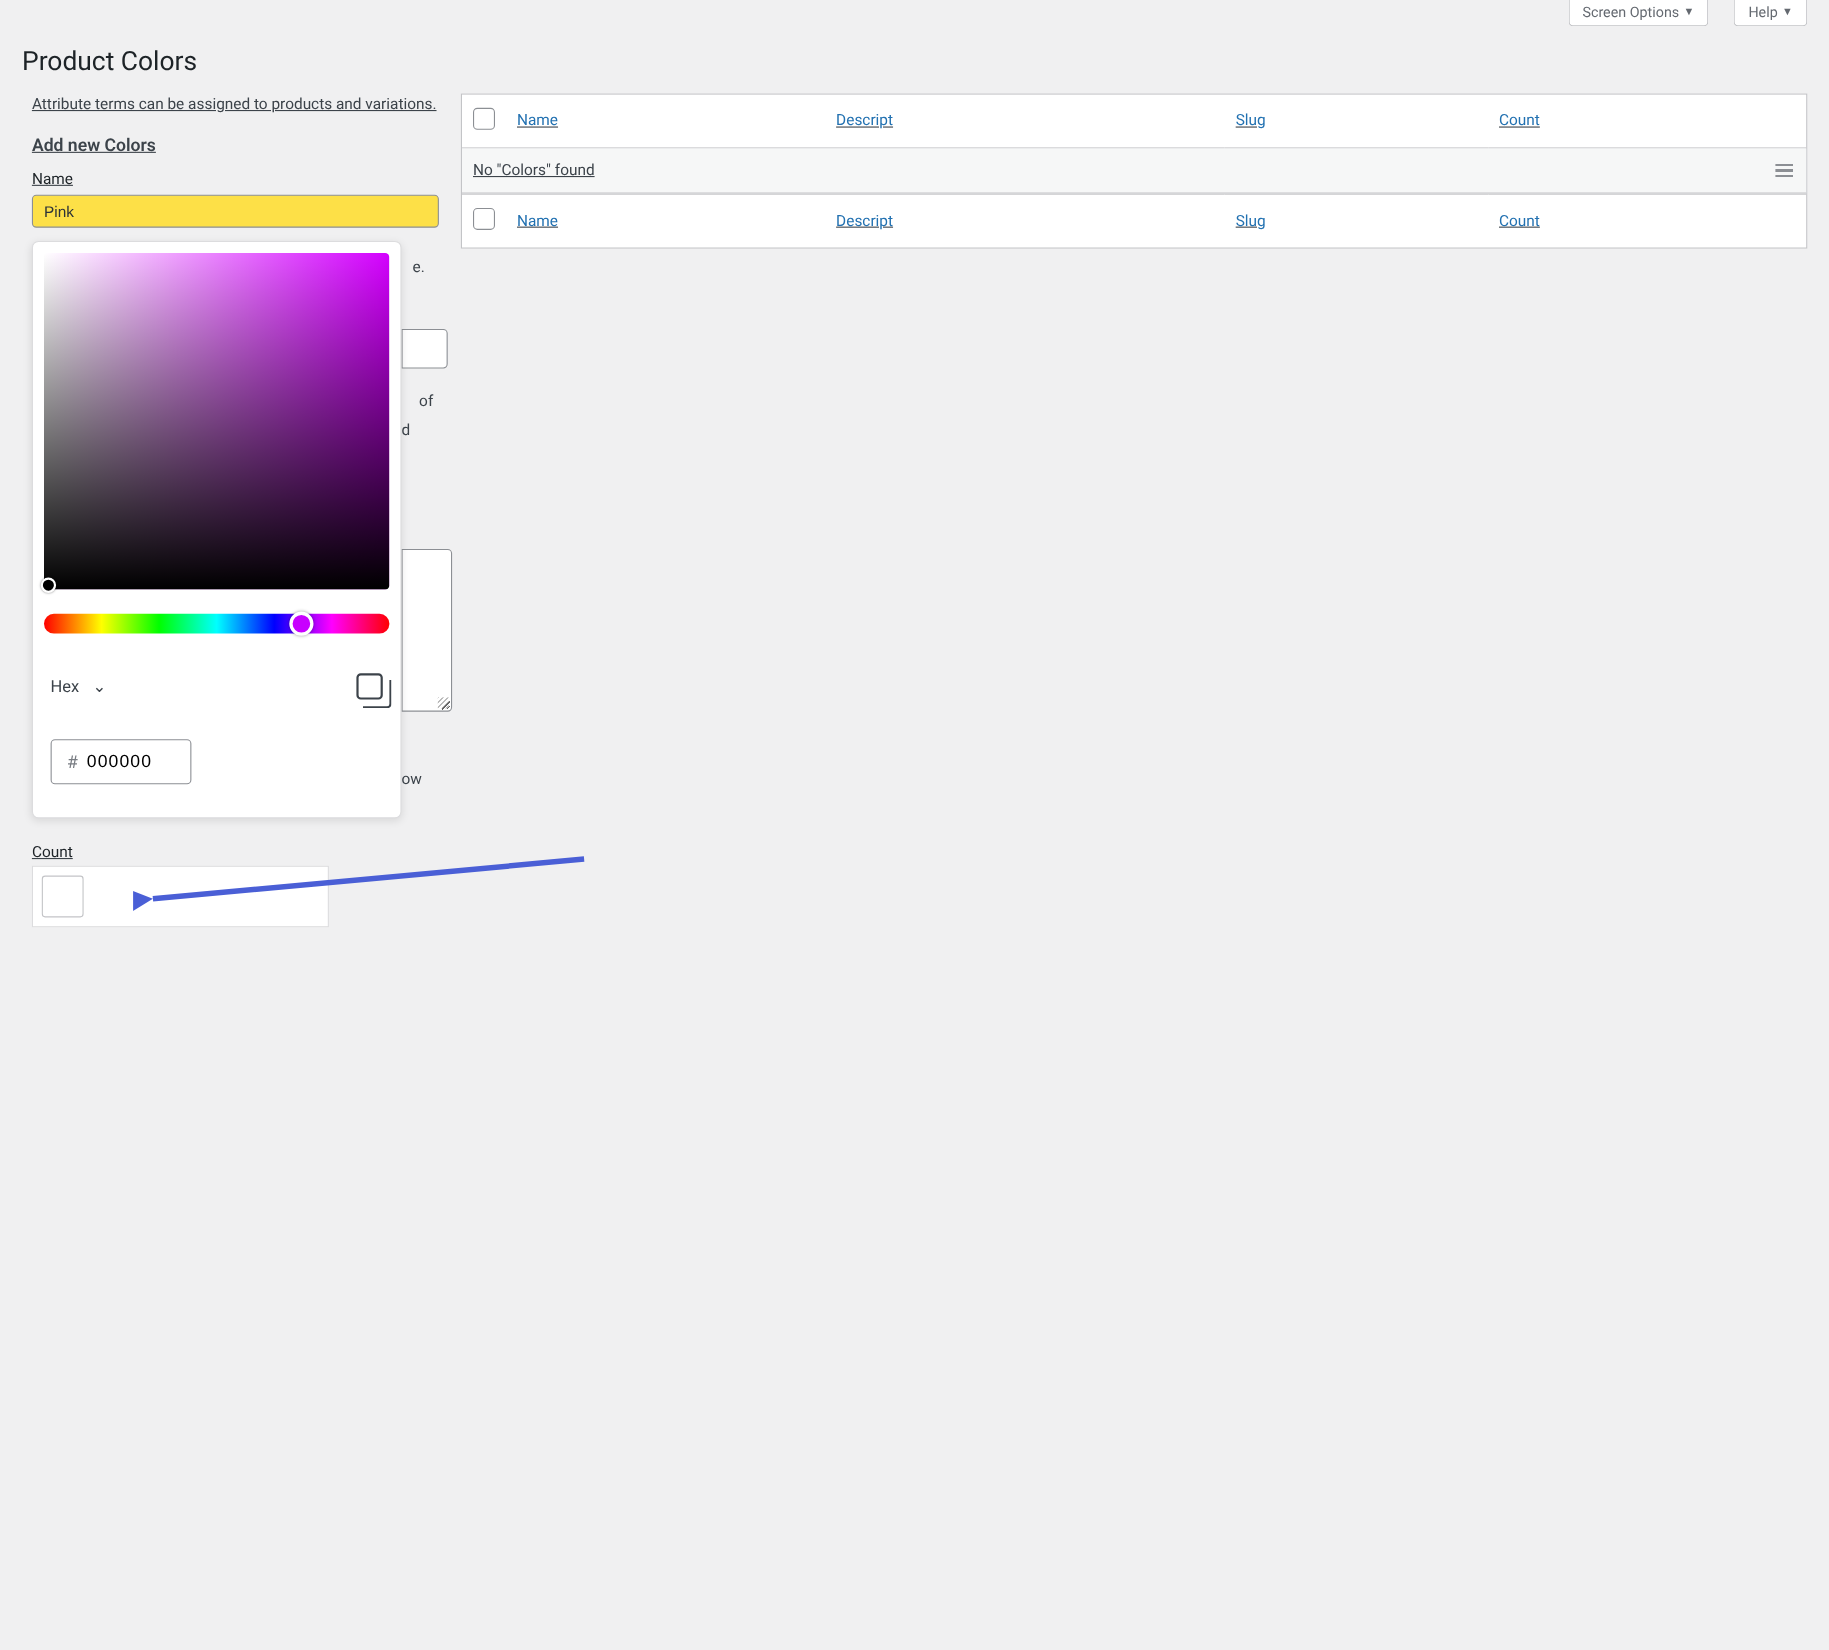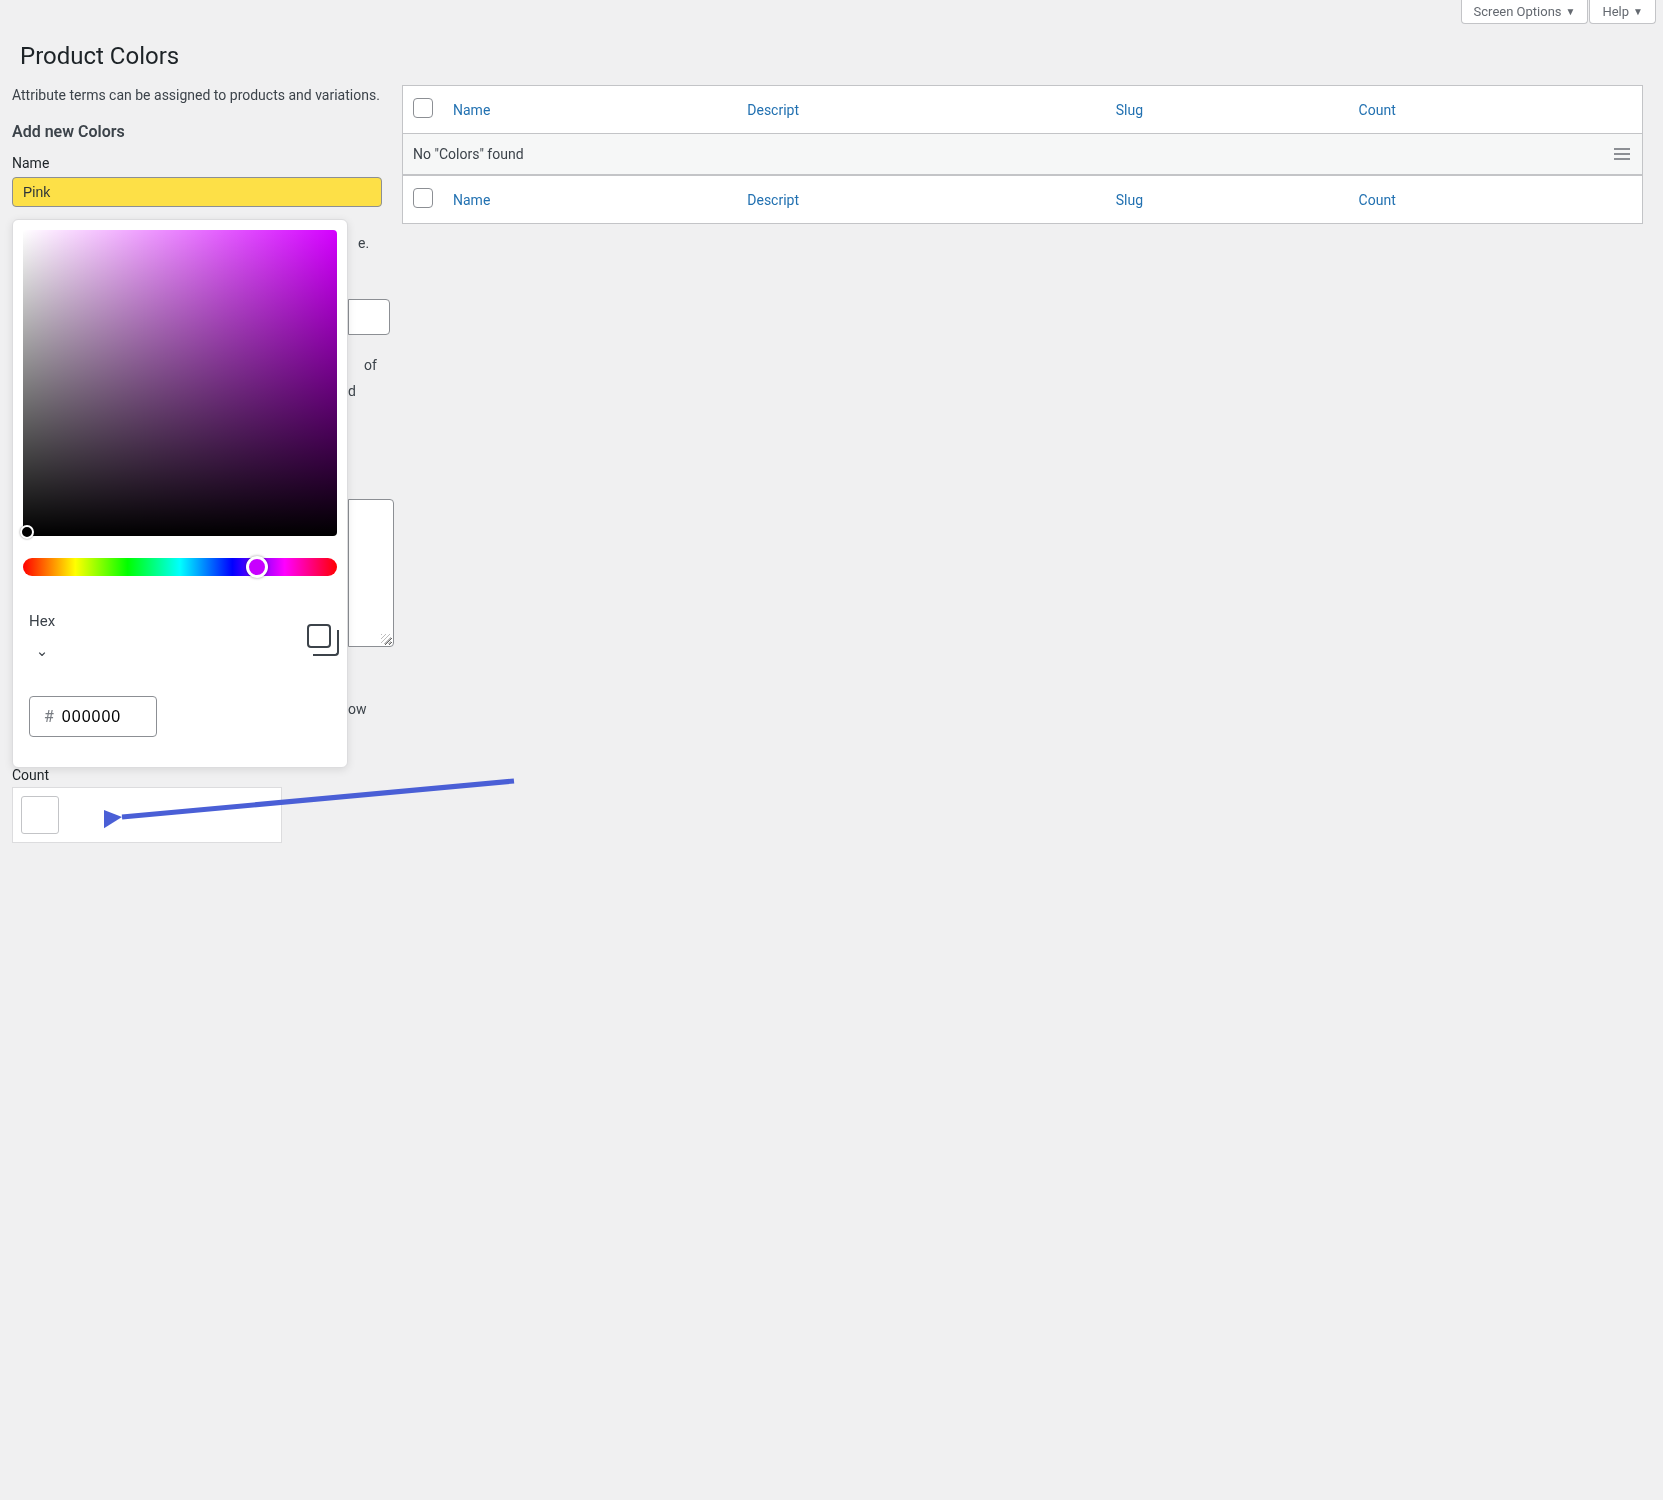--- a/index.html
+++ b/index.html
@@ -2,24 +2,24 @@
 <html><head>
   <meta charset="utf-8">
   <style>
     * { box-sizing: border-box; margin: 0; padding: 0; }
     body {
       font-family: -apple-system, BlinkMacSystemFont, "Segoe UI", Roboto, sans-serif;
       background: #f0f0f1;
       color: #3c434a;
       font-size: 14px;
     }
-    .wrap { display: flex; gap: 20px; padding: 0 20px 40px 12px; }
-    
-    
-    .header-tabs { display: flex; justify-content: flex-end; gap: 1px; padding: 0 7px; }
+    .wrap { display: flex; gap: 20px; padding: 0 20px 40px 29px; text-decoration: underline; }
+    
+    
+    .header-tabs { display: flex; justify-content: flex-end; gap: 23px; padding: 0 20px; }
     .header-tab {
       background: #fff;
       border: 1px solid #c3c4c7;
       border-top: none;
       border-radius: 0 0 4px 4px;
       padding: 4px 12px;
       font-size: 13px;
       color: #646970;
       cursor: pointer;
       display: flex;
@@ -100,21 +100,21 @@
       border: 3px solid #fff;
       box-shadow: 0 0 3px rgba(0,0,0,0.4);
     }
     .picker-row {
       display: flex;
       align-items: center;
       justify-content: space-between;
       margin-top: 36px;
       padding: 0 6px;
     }
-    .fmt-select { display: flex; align-items: center; gap: 12px; font-size: 15px; cursor: pointer; flex-direction: column; }
+    .fmt-select { display: flex; align-items: center; gap: 12px; font-size: 15px; cursor: pointer; }
     .copy-icon {
       width: 24px;
       height: 24px;
       border: 2px solid #3c434a;
       border-radius: 4px;
       position: relative;
       cursor: pointer;
     }
     .copy-icon::after {
       content: "";

